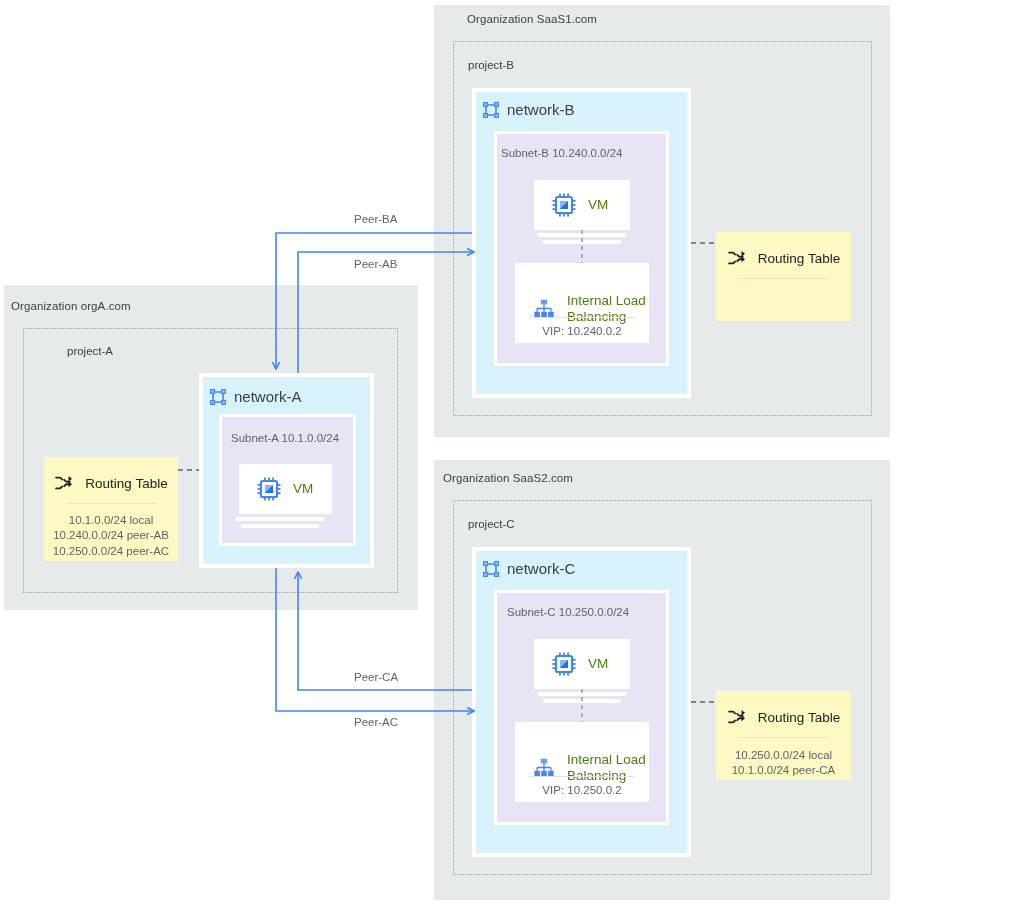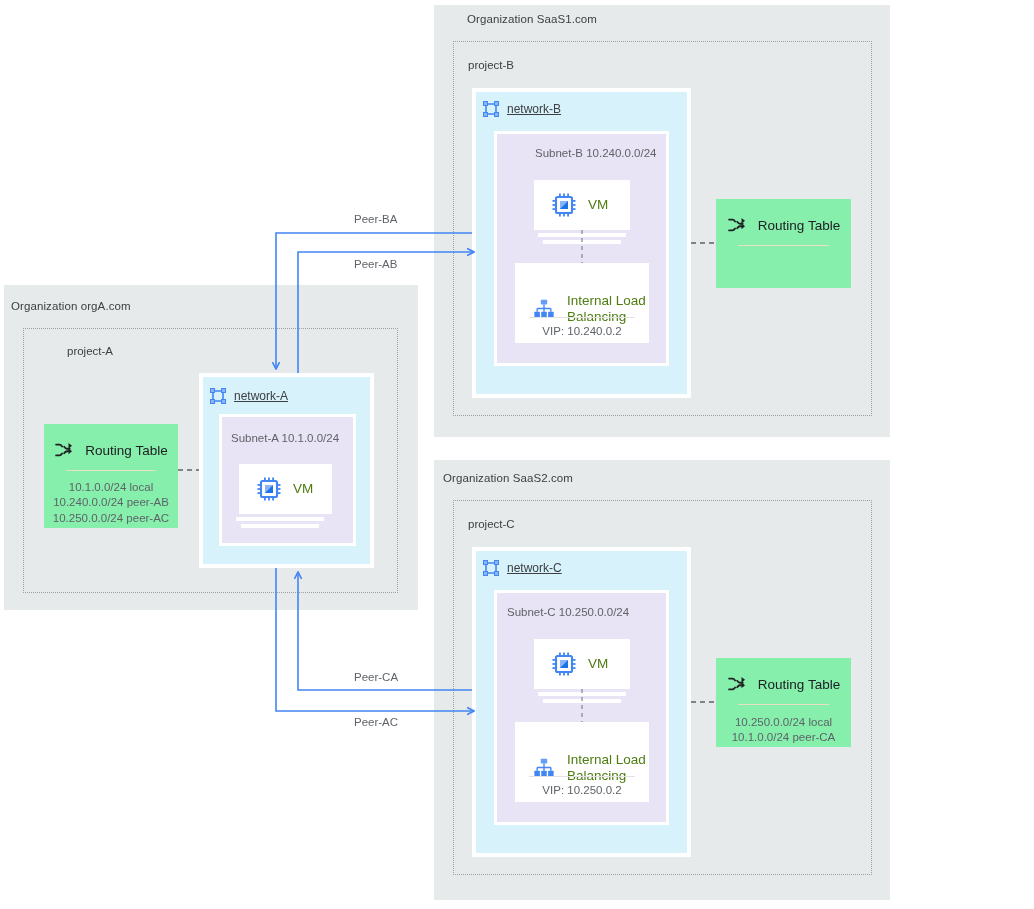--- a/index.html
+++ b/index.html
@@ -53,23 +53,22 @@
     box-sizing: border-box;
   }
   .network-head {
     position: absolute;
     display: flex;
     align-items: center;
     gap: 8px;
     white-space: nowrap;
   }
   .network-head .net-label {
-    font-size: 12px;
+    font-size: 15px;
     color: #3c4043;
-    text-decoration: underline;
   }
 
   
   .subnet {
     position: absolute;
     background: #e8e3f5;
     border: 3px solid #ffffff;
     box-sizing: border-box;
   }
   .subnet-label {
@@ -121,22 +120,23 @@
   
   .stackbar {
     position: absolute;
     background: #ffffff;
     height: 4px;
   }
 
   
   .routing {
     position: absolute;
-    background: #86efac;
-    box-sizing: border-box;
+    background: #fef9c3;
+    box-sizing: border-box;
+    margin-top: 33px;
   }
   .routing-head {
     position: absolute;
     left: 0;
     right: 0;
     display: flex;
     align-items: center;
     justify-content: center;
     gap: 11px;
   }
@@ -197,21 +197,21 @@
         <rect x="0.5" y="0.5" width="4" height="4" fill="#8ab4f8" stroke="#4285f4" stroke-width="1"></rect>
         <rect x="11.5" y="0.5" width="4" height="4" fill="#8ab4f8" stroke="#4285f4" stroke-width="1"></rect>
         <rect x="0.5" y="11.5" width="4" height="4" fill="#8ab4f8" stroke="#4285f4" stroke-width="1"></rect>
         <rect x="11.5" y="11.5" width="4" height="4" fill="#8ab4f8" stroke="#4285f4" stroke-width="1"></rect>
       </svg>
     </span>
     <span class="net-label">network-B</span>
   </div>
 
   <div class="subnet" style="left:494px; top:131px; width:175px; height:235px;"></div>
-  <div class="subnet-label" style="left:535px; top:147px;">Subnet-B 10.240.0.0/24</div>
+  <div class="subnet-label" style="left:501px; top:147px;">Subnet-B 10.240.0.0/24</div>
 
   <div class="card" style="left:534px; top:180px; width:96px; height:50px;">
     <div class="card-row">
       <span>
         <svg class="icon" width="24" height="24" viewBox="0 0 24 24">
           <g fill="#4285f4">
             <rect x="7" y="0.5" width="1.8" height="3.6"></rect>
               <rect x="11.1" y="0.5" width="1.8" height="3.6"></rect>
               <rect x="15.2" y="0.5" width="1.8" height="3.6"></rect>
             <rect x="7" y="19.9" width="1.8" height="3.6"></rect>

